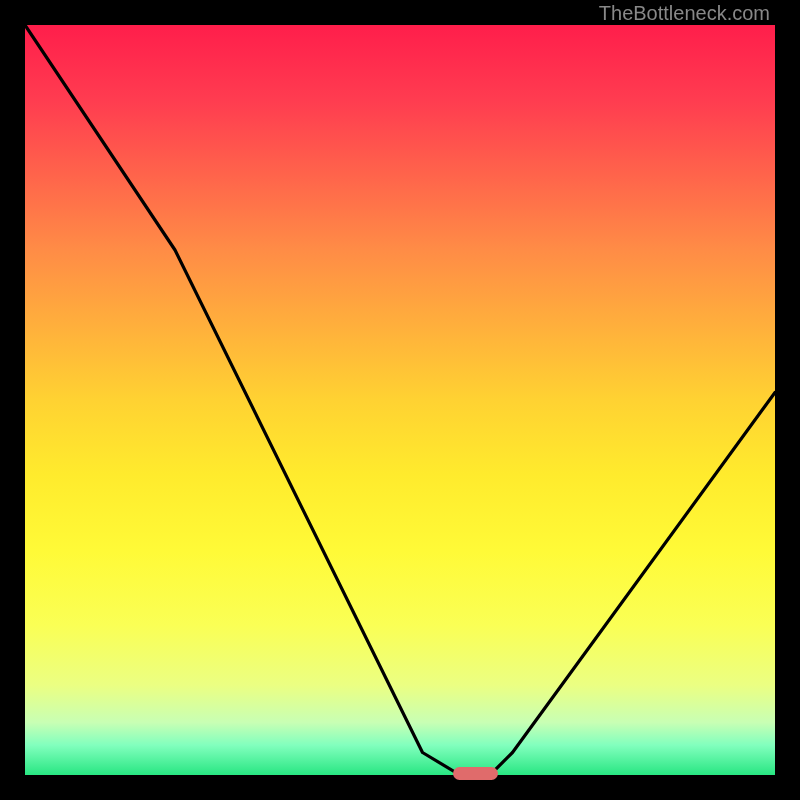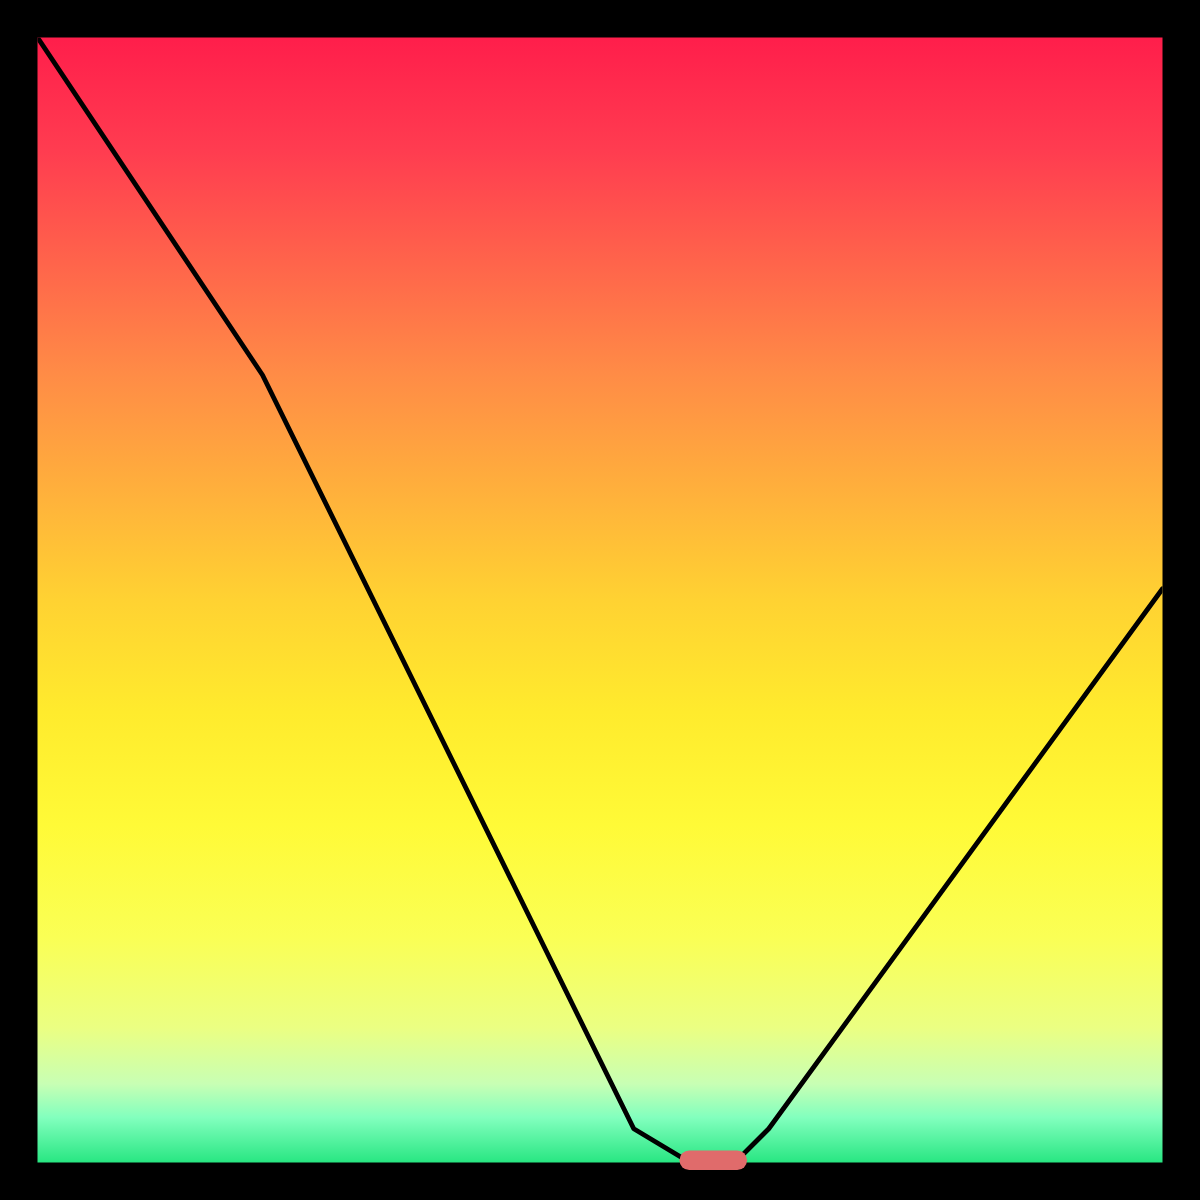--- a/index.html
+++ b/index.html
@@ -56,20 +56,21 @@
 .marker {
   position: absolute;
   background: #e06b6b;
   border-radius: 10px;
 }
 </style>
 </head>
 <body>
 
 <div class="chart-container">
+  <div class="attribution">TheBottleneck.com</div>
 
   <div class="plot-area">
     <svg class="curve" viewBox="0 0 750 750" preserveAspectRatio="none">
       <path id="curve-path" fill="none" stroke="#000" stroke-width="3.2" stroke-linecap="round" stroke-linejoin="round" d="M0.0 0.0 L150.0 225.0 L397.5 727.5 L435.0 750.0 L465.0 750.0 L487.5 727.5 L750.0 367.5"></path>
     </svg>
     <div id="min-marker" class="marker" style="left: 427.5px; top: 741.5px; width: 45px; height: 13px; background: rgb(224, 107, 107);"></div>
   </div>
 </div>
 
 </body></html>

